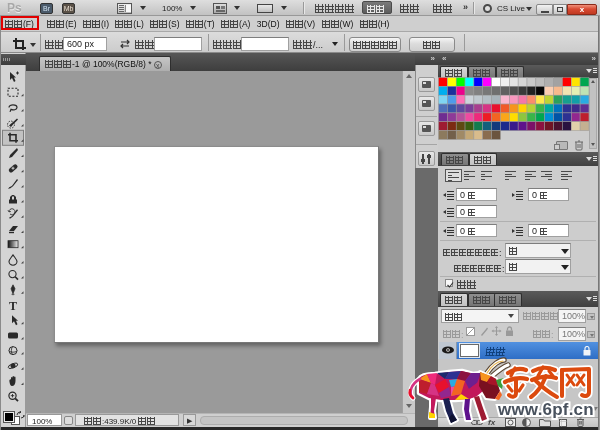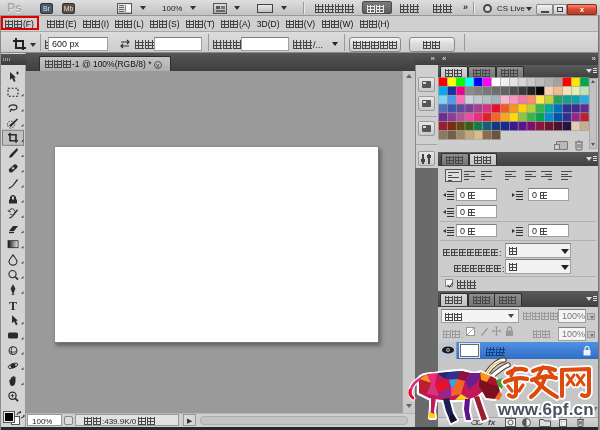--- a/index.html
+++ b/index.html
@@ -89,21 +89,21 @@
 
 <div class="abs" style="left:0;top:32px;width:600px;height:21px;background:linear-gradient(#dcdcdc,#cccccc);border-bottom:1px solid #8a8a8a"></div>
 
 <svg class="abs" style="left:12px;top:37px" width="16" height="14" viewBox="0 0 16 14">
  <path d="M4 1 L4 11 L14 11" stroke="#222" stroke-width="2" fill="none"></path>
  <path d="M1 4 L11 4 L11 13" stroke="#222" stroke-width="2" fill="none"></path>
 </svg>
 <div class="abs" style="left:30px;top:43px;width:0;height:0;border-left:3px solid transparent;border-right:3px solid transparent;border-top:4px solid #333"></div>
 <div class="sep" style="left:40px;top:34px;height:17px"></div>
 <div class="abs" style="left:45px;top:39px"><span class="h s9"></span><span class="h s9"></span><span style="font-size:9px">:</span></div>
-<div class="inp" style="left:48px;top:37px;width:60px">600 px</div>
+<div class="inp" style="left:63px;top:37px;width:44px">600 px</div>
 
 <svg class="abs" style="left:119px;top:39px" width="12" height="10" viewBox="0 0 12 10">
  <path d="M2 3 L10 3 M8 1 L10 3 L8 5" stroke="#333" stroke-width="1.2" fill="none"></path>
  <path d="M10 7 L2 7 M4 5 L2 7 L4 9" stroke="#333" stroke-width="1.2" fill="none"></path>
 </svg>
 <div class="abs" style="left:135px;top:39px"><span class="h s9"></span><span class="h s9"></span><span style="font-size:9px">:</span></div>
 <div class="inp" style="left:154px;top:37px;width:48px"></div>
 <div class="sep" style="left:208px;top:34px;height:17px"></div>
 <div class="abs" style="left:213px;top:39px"><span class="h s9"></span><span class="h s9"></span><span class="h s9"></span><span style="font-size:9px">:</span></div>
 <div class="inp" style="left:241px;top:37px;width:48px"></div>

